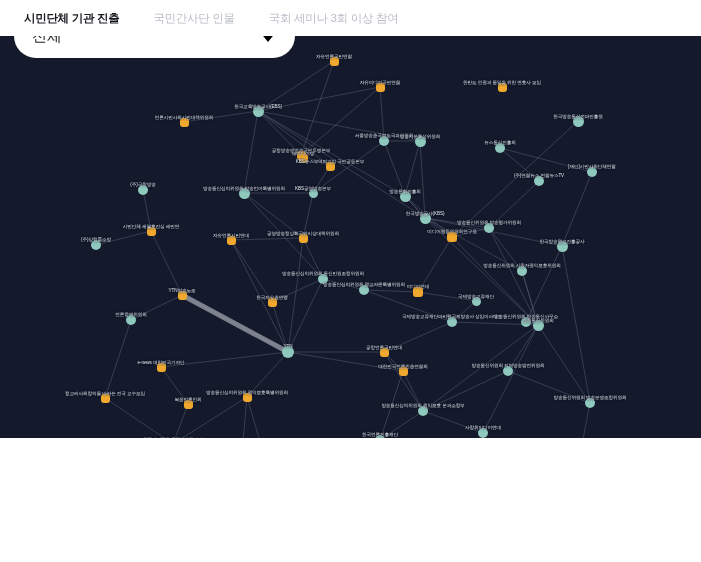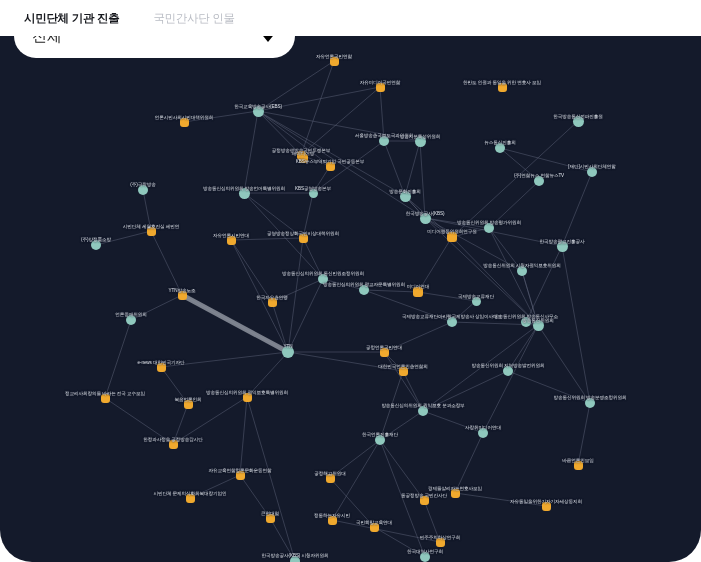--- a/index.html
+++ b/index.html
@@ -3,21 +3,21 @@
 <meta charset="utf-8">
 <style>
   * { box-sizing: border-box; }
   html, body {
     margin: 0; padding: 0;
     width: 701px; height: 562px;
     font-family: "Liberation Sans", sans-serif;
     overflow: hidden;
     background: #ffffff;
   }
-  #app { position: relative; width: 701px; height: 562px; overflow: hidden; border-radius: 32px; }
+  #app { position: relative; width: 701px; height: 438px; overflow: hidden; }
 
   
   #header {
     position: absolute; left: 0; top: 0;
     width: 701px; height: 36px;
     background: #ffffff;
     display: flex; align-items: center;
     padding-left: 24px;
     z-index: 30;
   }
@@ -87,20 +87,21 @@
   }
 </style>
 </head>
 <body>
 
 <div id="app">
 
   <div id="header">
       <div class="tab active">시민단체 기관 진출</div>
       <div class="tab">국민간사단 인물</div>
+      <div class="tab">국회 세미나 3회 이상 참여</div>
     </div>
 
   <div id="canvas">
     <svg id="edges">
         <line x1="334" y1="25" x2="301" y2="119" stroke="#5b6278" stroke-width="0.7" stroke-opacity="0.72"></line>
         <line x1="334" y1="25" x2="258" y2="75" stroke="#5b6278" stroke-width="0.7" stroke-opacity="0.72"></line>
         <line x1="380" y1="51" x2="301" y2="119" stroke="#5b6278" stroke-width="0.7" stroke-opacity="0.72"></line>
         <line x1="380" y1="51" x2="384" y2="105" stroke="#5b6278" stroke-width="0.7" stroke-opacity="0.72"></line>
         <line x1="380" y1="51" x2="258" y2="75" stroke="#5b6278" stroke-width="0.7" stroke-opacity="0.72"></line>
         <line x1="184" y1="86" x2="258" y2="75" stroke="#5b6278" stroke-width="0.7" stroke-opacity="0.72"></line>

